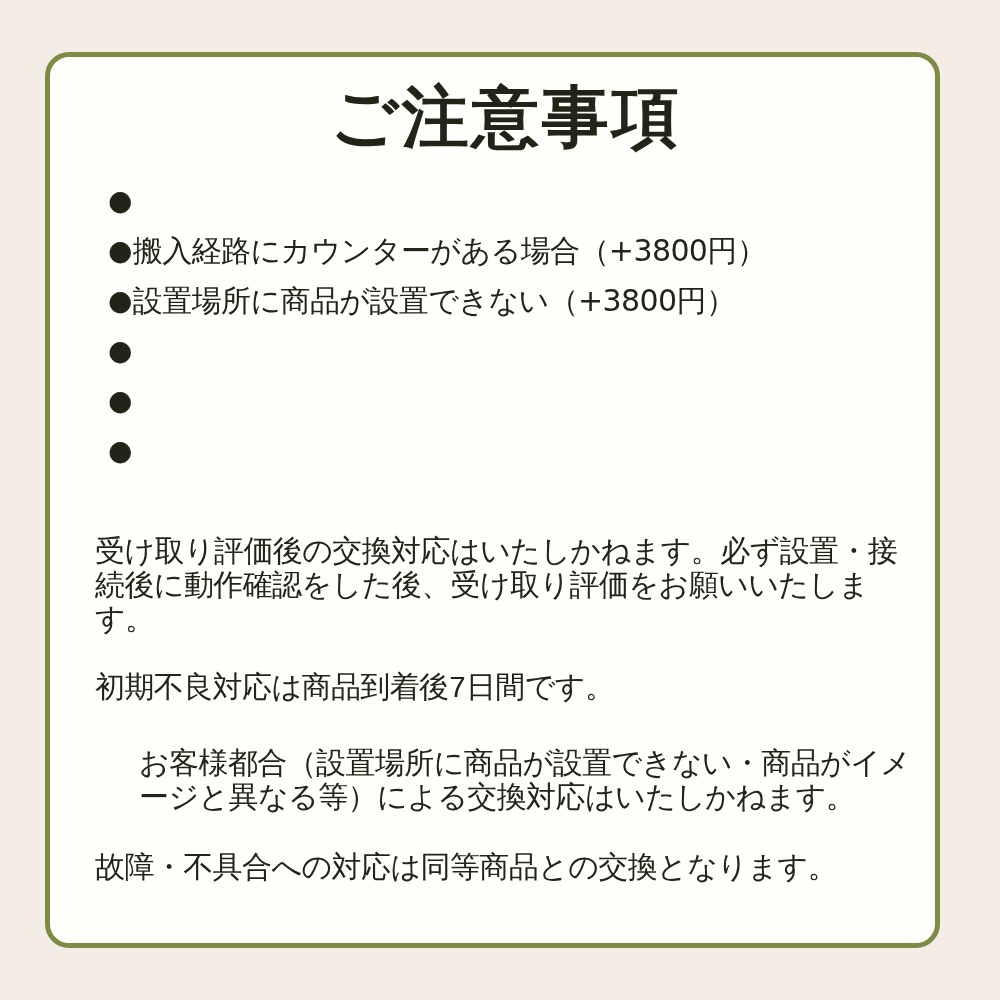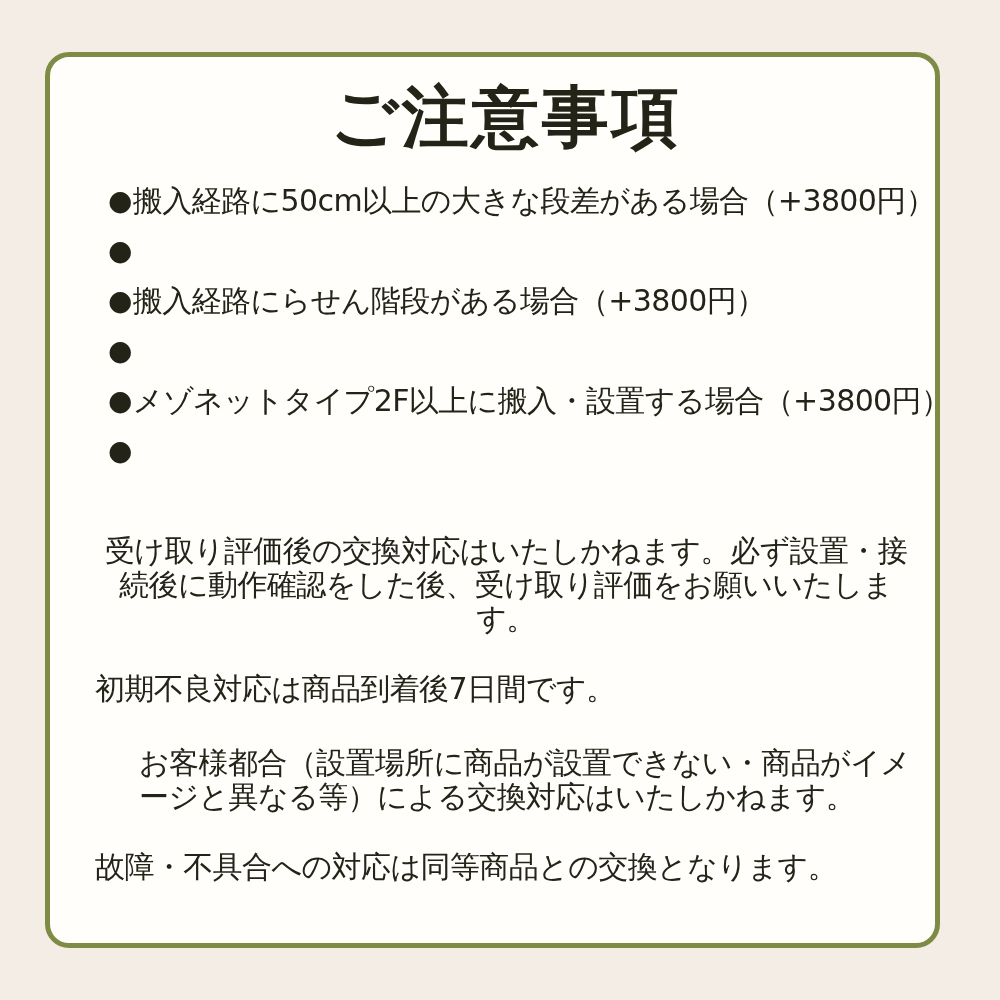--- a/index.html
+++ b/index.html
@@ -56,51 +56,50 @@
   }
   .bullet-marker {
     margin-right: 1px;
     font-size: 28px;
   }
   .notice-paragraph {
     font-size: 30px;
     line-height: 34px;
     letter-spacing: -0.6px;
   }
-  .p-evaluation   { margin-top: 58px; text-align: center; }
-  .p-defect       { margin-top: 36px; }
+  .p-evaluation   { margin-top: 58px; }
+  .p-defect       { margin-top: 36px; font-family: Liberation Mono, monospace; }
   .p-customer     { margin-top: 40px; margin-left: 44px; }
   .p-malfunction  { margin-top: 36px; }
 </style>
 </head>
 <body>
 
 <div class="notice-card">
 
   <h1 class="notice-title">ご注意事項</h1>
 
 
   <div class="notice-bullets">
     <div class="bullet-row">
       <span class="bullet-marker">●</span>
-      <span>搬入経路に50cm以上の大きな段差がある場合（+3800円）</span>
+    </div>
+    <div class="bullet-row">
+      <span class="bullet-marker">●</span>
+      <span>搬入経路にカウンターがある場合（+3800円）</span>
+    </div>
+    <div class="bullet-row">
+      <span class="bullet-marker">●</span>
+      <span>設置場所に商品が設置できない（+3800円）</span>
     </div>
     <div class="bullet-row">
       <span class="bullet-marker">●</span>
     </div>
     <div class="bullet-row">
       <span class="bullet-marker">●</span>
-      <span>搬入経路にらせん階段がある場合（+3800円）</span>
-    </div>
-    <div class="bullet-row">
-      <span class="bullet-marker">●</span>
-    </div>
-    <div class="bullet-row">
-      <span class="bullet-marker">●</span>
-      <span>メゾネットタイプ2F以上に搬入・設置する場合（+3800円）</span>
     </div>
     <div class="bullet-row">
       <span class="bullet-marker">●</span>
     </div>
   </div>
 
   <p class="notice-paragraph p-evaluation">受け取り評価後の交換対応はいたしかねます。必ず設置・接続後に動作確認をした後、受け取り評価をお願いいたします。</p>
 
   <p class="notice-paragraph p-defect">
     <span>初期不良対応は商品到着後7日間です。</span><br>

